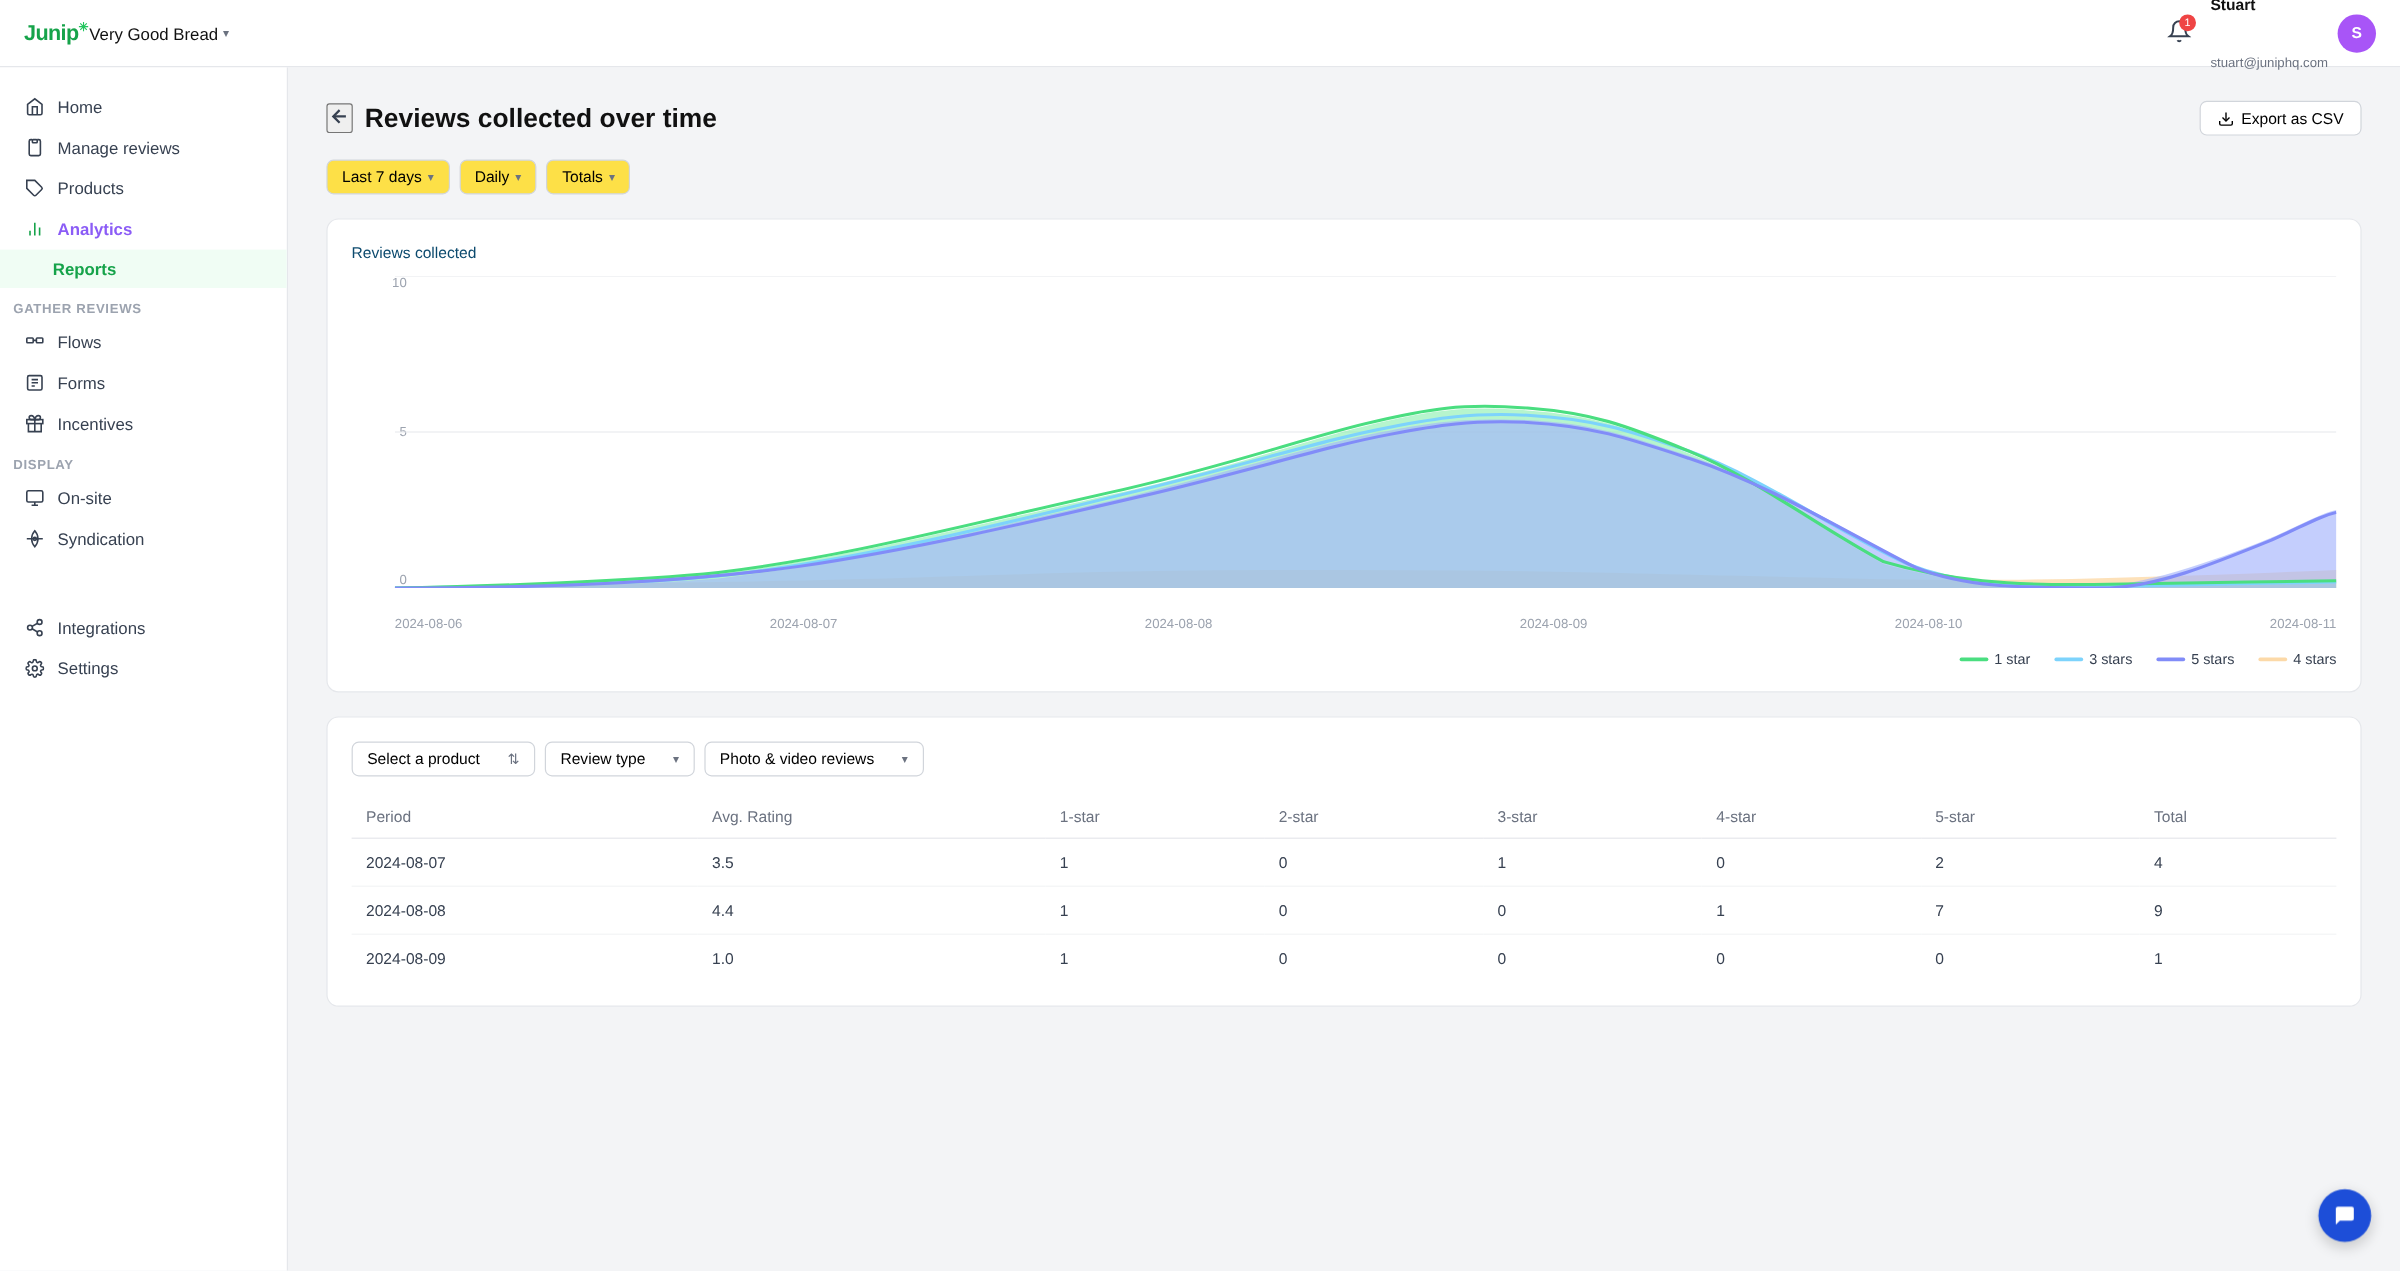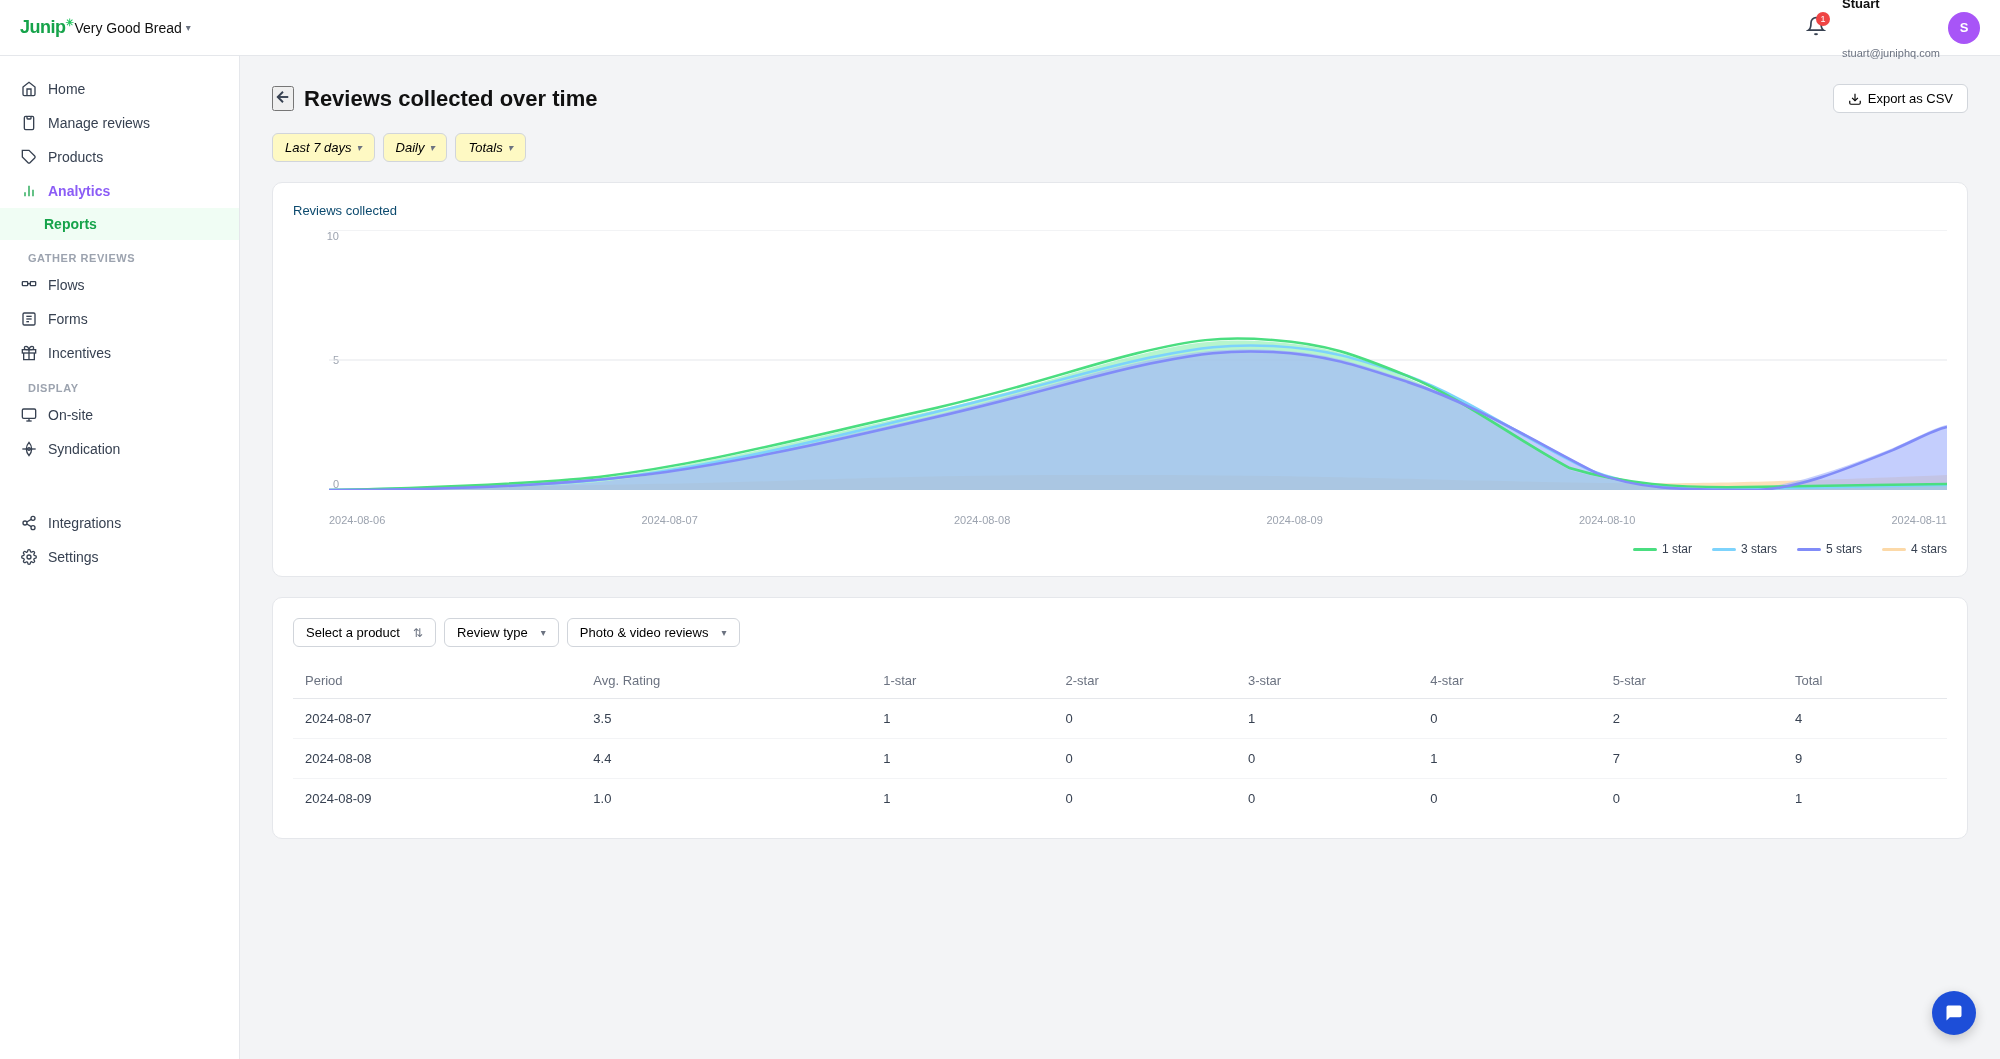--- a/index.html
+++ b/index.html
@@ -32,21 +32,21 @@
       width: 240px; min-width: 240px; background: #fff; border-right: 1px solid #e5e7eb;
       padding: 16px 0; overflow-y: auto;
     }
     .sidebar-item {
       display: flex; align-items: center; gap: 10px;
       padding: 8px 20px; cursor: pointer; color: #374151; font-size: 14px;
       border-radius: 0; transition: background 0.15s;
     }
     .sidebar-item.active { background: #f0fdf4; color: #16a34a; font-weight: 600; }
     .sidebar-item.sub { padding-left: 44px; }
-    .sidebar-section-label { font-size: 11px; color: #9ca3af; font-weight: 600; text-transform: uppercase; letter-spacing: 0.05em; padding: 12px 28px 4px; }
+    .sidebar-section-label { font-size: 11px; color: #9ca3af; font-weight: 600; text-transform: uppercase; letter-spacing: 0.05em; padding: 12px 11px 4px; }
     .sidebar-icon { width: 18px; height: 18px; display: flex; align-items: center; justify-content: center; flex-shrink: 0; }
 
     
     .main { flex: 1; overflow-y: auto; padding: 28px 32px; }
 
     
     .page-header { display: flex; align-items: center; justify-content: space-between; margin-bottom: 20px; }
     .page-title-row { display: flex; align-items: center; gap: 10px; }
     .page-title { font-size: 22px; font-weight: 700; color: #111; }
     .back-btn { cursor: pointer; color: #374151; }
@@ -54,41 +54,41 @@
       display: flex; align-items: center; gap: 6px;
       border: 1px solid #d1d5db; border-radius: 6px;
       padding: 6px 14px; background: #fff; cursor: pointer; font-size: 13px; font-weight: 500;
     }
 
     
     .filter-row { display: flex; gap: 8px; margin-bottom: 20px; }
     .filter-btn {
       display: flex; align-items: center; gap: 5px;
       border: 1px solid #d1d5db; border-radius: 6px;
-      padding: 6px 12px; background: #fef9c3; cursor: pointer; font-size: 13px; font-weight: 500; font-style: italic;
+      padding: 6px 12px; background: #fde047; cursor: pointer; font-size: 13px; font-weight: 500;
     }
 
     
     .card { background: #fff; border-radius: 10px; border: 1px solid #e5e7eb; padding: 20px; margin-bottom: 20px; }
 
     .chart-label { font-size: 13px; color: #0c4a6e; font-weight: 400; margin-bottom: 12px; }
     .chart-container { position: relative; width: 100%; height: 300px; }
     .chart-y-labels { position: absolute; left: 16px; top: 0; bottom: 40px; display: flex; flex-direction: column; justify-content: space-between; width: 30px; }
     .chart-y-label { font-size: 11px; color: #9ca3af; text-align: right; }
     .chart-area { position: absolute; left: 36px; right: 0; top: 0; bottom: 40px; }
     .chart-x-labels { position: absolute; left: 36px; right: 0; bottom: 0; height: 40px; display: flex; justify-content: space-between; align-items: flex-end; padding-bottom: 4px; }
     .chart-x-label { font-size: 11px; color: #9ca3af; }
     .chart-legend { display: flex; gap: 20px; justify-content: flex-end; margin-top: 12px; }
     .legend-item { display: flex; align-items: center; gap: 5px; font-size: 12px; color: #374151; }
     .legend-dot { width: 24px; height: 3px; border-radius: 2px; }
 
     
     .table-filters { display: flex; gap: 8px; margin-bottom: 16px; }
     .table-filter-btn {
-      display: flex; align-items: center; gap: 13px;
+      display: flex; align-items: center; gap: 23px;
       border: 1px solid #d1d5db; border-radius: 6px;
       padding: 6px 12px; background: #fff; cursor: pointer; font-size: 13px;
     }
     table { width: 100%; border-collapse: collapse; }
     thead th { font-size: 13px; color: #6b7280; font-weight: 500; padding: 10px 12px; text-align: left; border-bottom: 1px solid #e5e7eb; }
     tbody td { font-size: 13px; color: #374151; padding: 12px 12px; border-bottom: 1px solid #f3f4f6; }
     tbody tr:last-child td { border-bottom: none; }
 
     .chevron { font-size: 10px; color: #6b7280; }
   </style>

